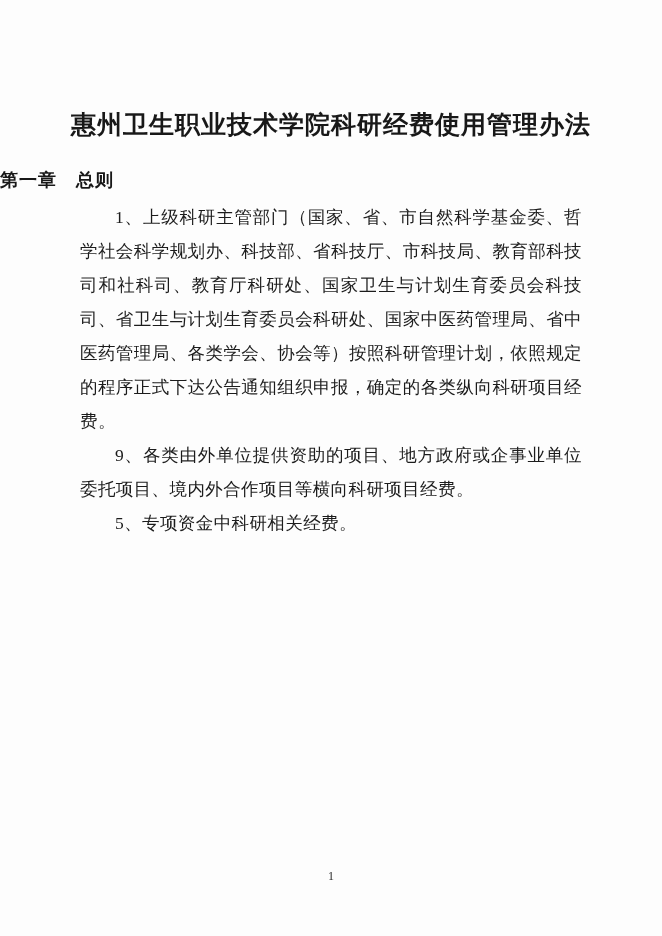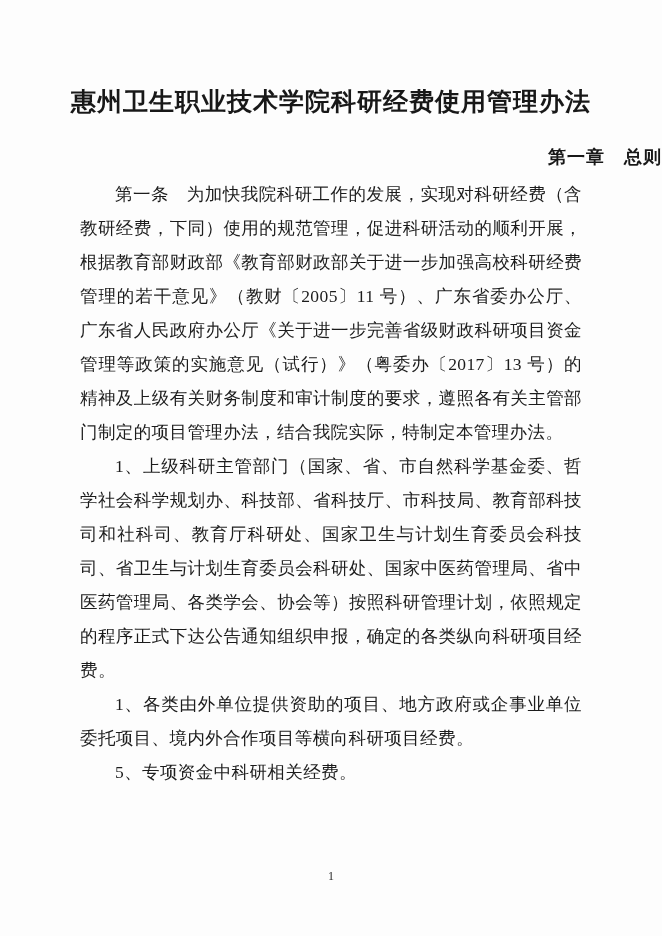--- a/index.html
+++ b/index.html
@@ -13,31 +13,31 @@
     height: 936px;
     margin: 0 auto;
     background: #fdfdfd;
     color: #1c1c1c;
     font-family: "Liberation Serif", "DejaVu Serif", serif;
     overflow: hidden;
     box-sizing: border-box;
   }
   .doc-title {
     margin: 0;
-    padding-top: 86px;
+    padding-top: 109px;
     text-align: center;
     font-size: 25px;
     font-weight: bold;
     letter-spacing: 1px;
     line-height: 32px;
     color: #181818;
   }
   .chapter-heading {
     margin: 28px 0 0 0;
-    text-align: right;
+    text-align: left;
     font-size: 18px;
     font-weight: bold;
     letter-spacing: 1px;
     line-height: 22px;
     color: #181818;
   }
   .doc-body {
     margin: 9px 80px 0 80px;
     font-size: 17.5px;
     line-height: 34px;
@@ -59,19 +59,18 @@
     color: #2a2a2a;
   }
 </style>
 </head>
 <body>
 
 <div class="page">
   <h1 class="doc-title">惠州卫生职业技术学院科研经费使用管理办法</h1>
   <h2 class="chapter-heading">第一章　总则</h2>
   <div class="doc-body">
-      <p class="para">第一条　为加快我院科研工作的发展，实现对科研经费（含教研经费，下同）使用的规范管理，促进科研活动的顺利开展，根据教育部财政部《教育部财政部关于进一步加强高校科研经费管理的若干意见》（教财〔2005〕11 号）、广东省委办公厅、广东省人民政府办公厅《关于进一步完善省级财政科研项目资金管理等政策的实施意见（试行）》（粤委办〔2017〕13 号）的精神及上级有关财务制度和审计制度的要求，遵照各有关主管部门制定的项目管理办法，结合我院实际，特制定本管理办法。</p>
       <p class="para">1、上级科研主管部门（国家、省、市自然科学基金委、哲学社会科学规划办、科技部、省科技厅、市科技局、教育部科技司和社科司、教育厅科研处、国家卫生与计划生育委员会科技司、省卫生与计划生育委员会科研处、国家中医药管理局、省中医药管理局、各类学会、协会等）按照科研管理计划，依照规定的程序正式下达公告通知组织申报，确定的各类纵向科研项目经费。</p>
-      <p class="para">1、各类由外单位提供资助的项目、地方政府或企事业单位委托项目、境内外合作项目等横向科研项目经费。</p>
+      <p class="para">9、各类由外单位提供资助的项目、地方政府或企事业单位委托项目、境内外合作项目等横向科研项目经费。</p>
       <p class="para">5、专项资金中科研相关经费。</p>
     </div>
   <div class="page-number">1</div>
 </div>
 
 </body></html>

